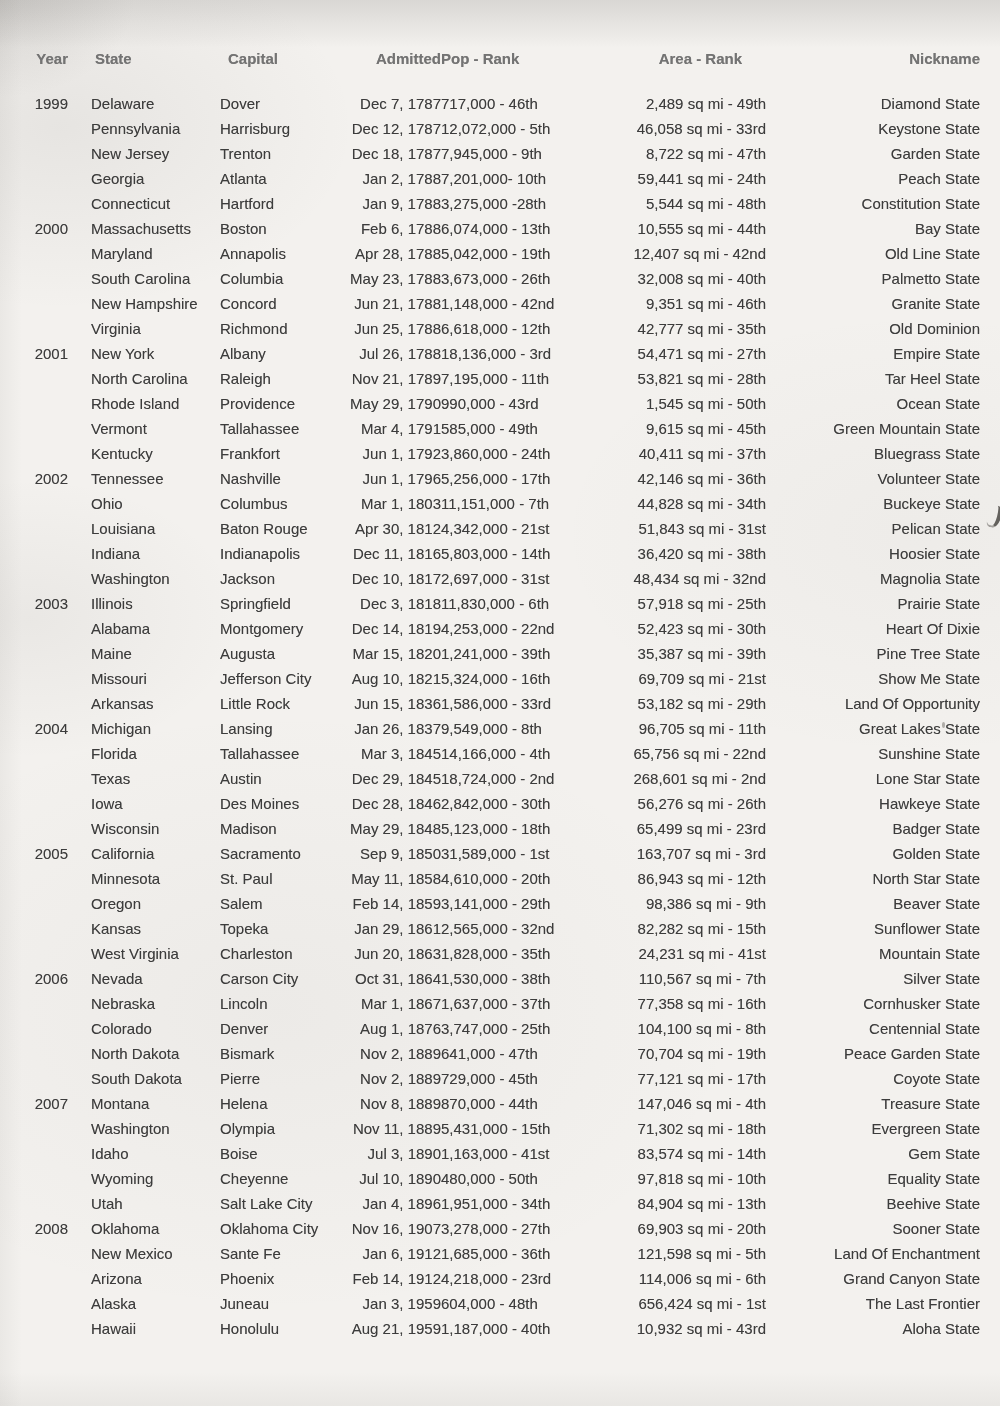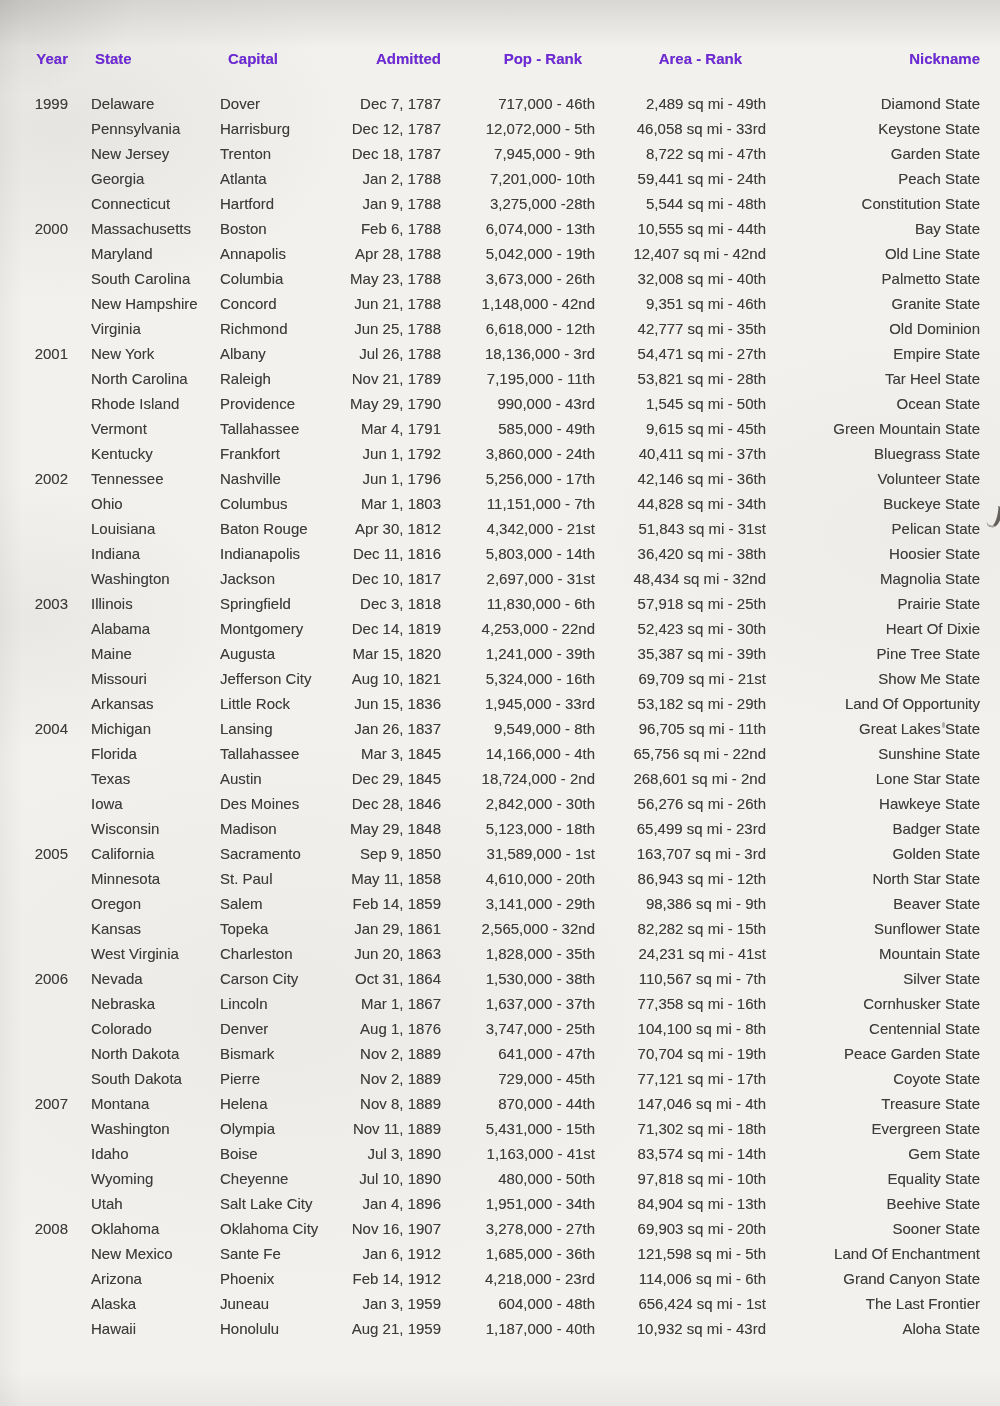--- a/index.html
+++ b/index.html
@@ -51,30 +51,30 @@
     padding: 0;
     font-size: 15px;
     line-height: 25px;
     white-space: nowrap;
     overflow: visible;
     color: #3c3c3c;
     text-shadow: 0 0 0.6px rgba(78,76,74,.45);
   }
   thead th {
     font-weight: 700;
-    color: #6d28d9;
+    color: #737373;
     padding-bottom: 20px;
     vertical-align: top;
   }
   tbody td { height: 25px; }
   .c-year      { text-align: right; }
   .c-state     { text-align: left;  padding-left: 23px; margin-top: 11px; }
   .c-capital   { text-align: left;  }
   .c-admitted  { text-align: right; }
-  .c-pop       { text-align: right; }
+  .c-pop       { text-align: left; }
   .c-area      { text-align: right; }
   .c-nickname  { text-align: right;  padding-left: 34px; }
   thead th.c-state    { padding-left: 27px; }
   thead th.c-capital  { padding-left: 8px; }
   thead th.c-pop      { padding-right: 13px; }
   thead th.c-area     { padding-right: 24px; }
   thead th.c-nickname { padding-left: 42px; }
 </style>
 </head>
 <body>
@@ -319,21 +319,21 @@
           <td class="c-admitted">Aug 10, 1821</td>
           <td class="c-pop">5,324,000 - 16th</td>
           <td class="c-area">69,709 sq mi - 21st</td>
           <td class="c-nickname">Show Me State</td>
         </tr>
         <tr>
           <td class="c-year"></td>
           <td class="c-state">Arkansas</td>
           <td class="c-capital">Little Rock</td>
           <td class="c-admitted">Jun 15, 1836</td>
-          <td class="c-pop">1,945,000 - 33rd</td>
+          <td class="c-pop">1,586,000 - 33rd</td>
           <td class="c-area">53,182 sq mi - 29th</td>
           <td class="c-nickname">Land Of Opportunity</td>
         </tr>
         <tr>
           <td class="c-year">2004</td>
           <td class="c-state">Michigan</td>
           <td class="c-capital">Lansing</td>
           <td class="c-admitted">Jan 26, 1837</td>
           <td class="c-pop">9,549,000 - 8th</td>
           <td class="c-area">96,705 sq mi - 11th</td>

